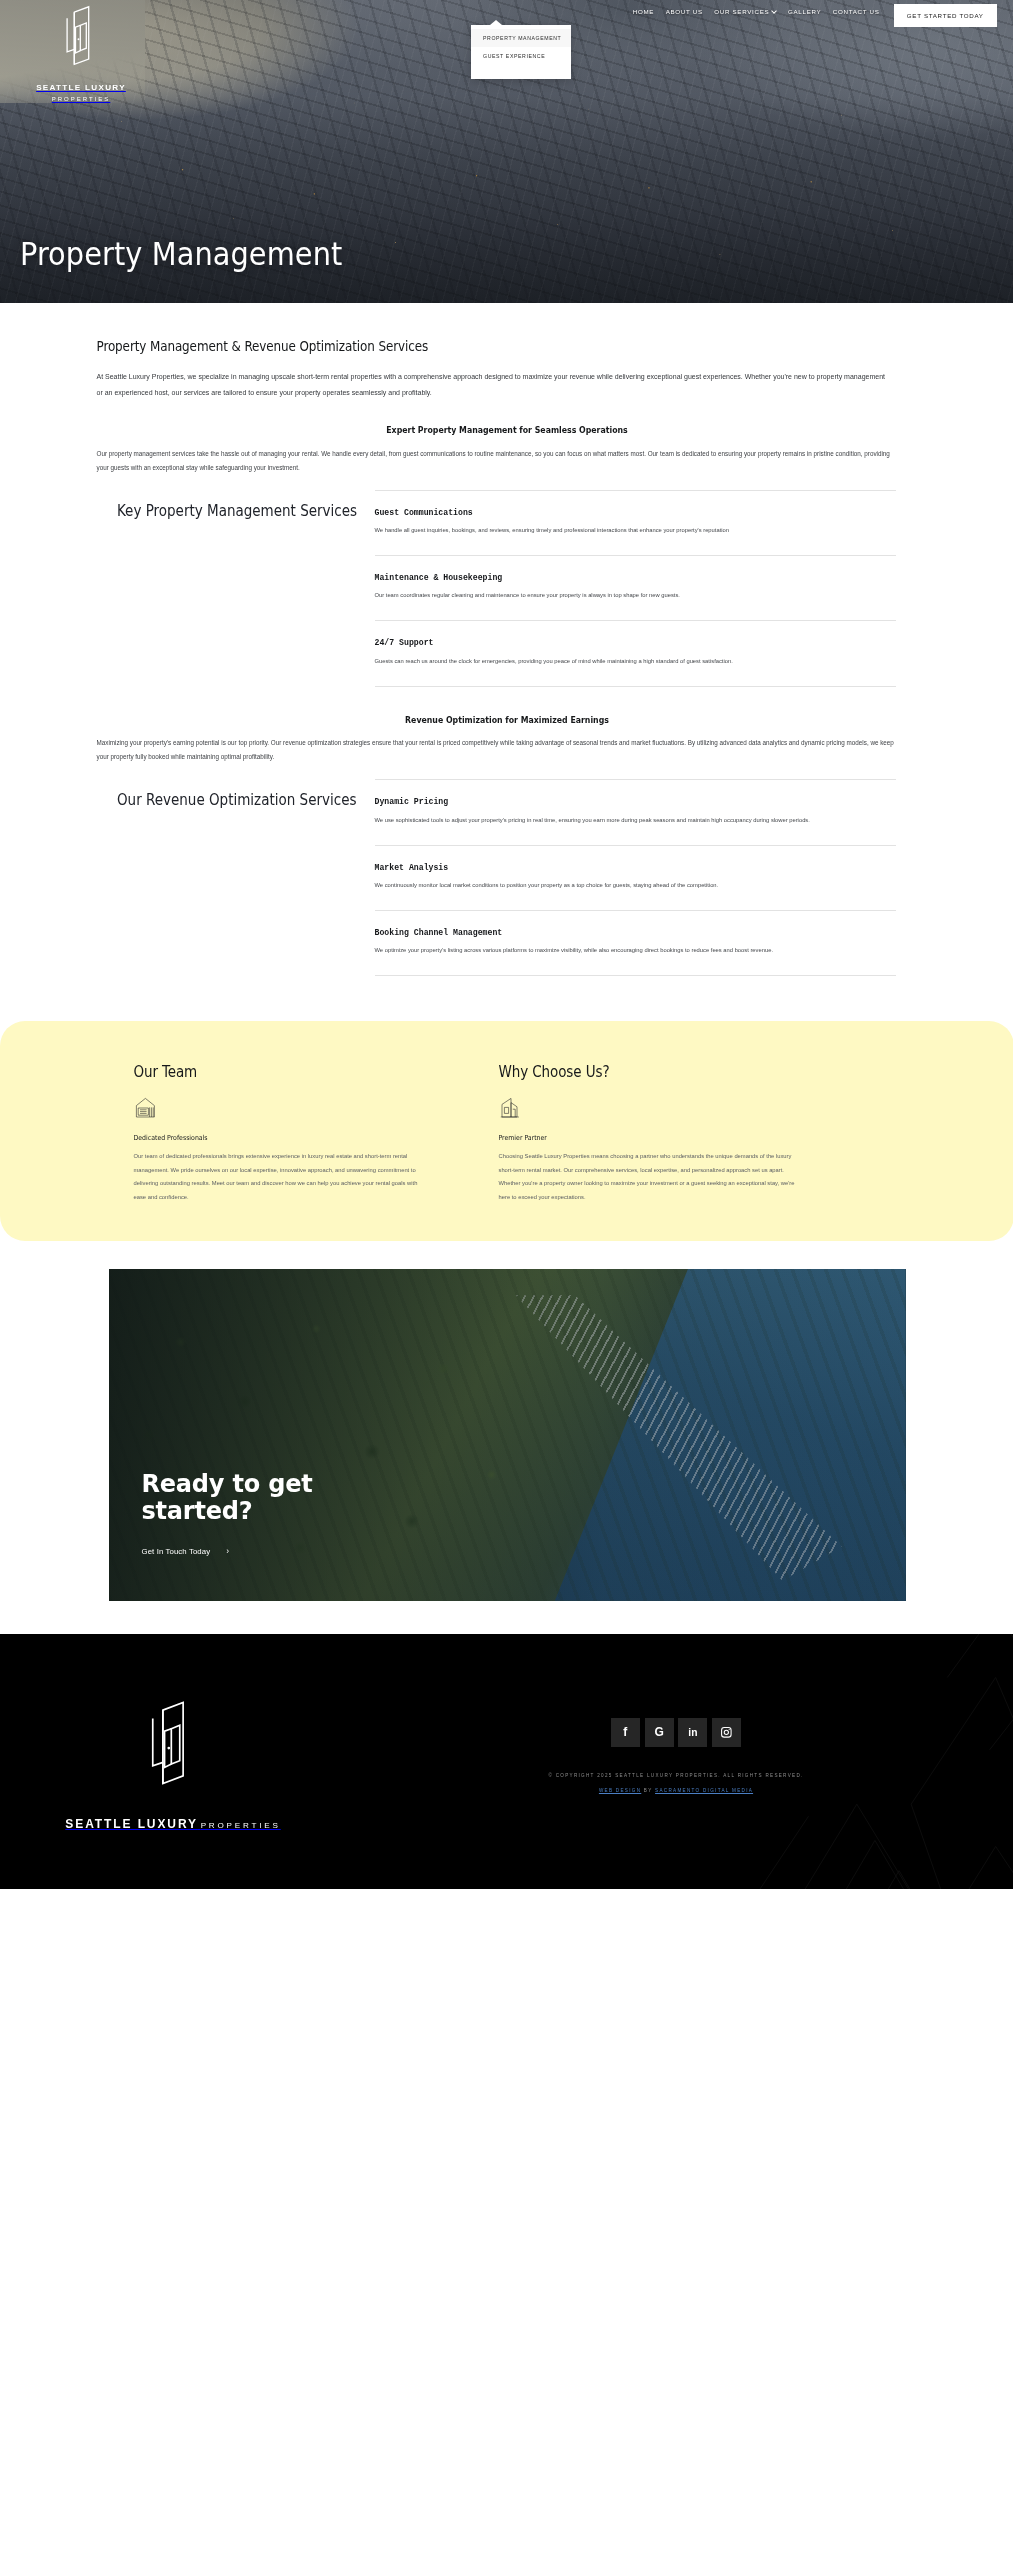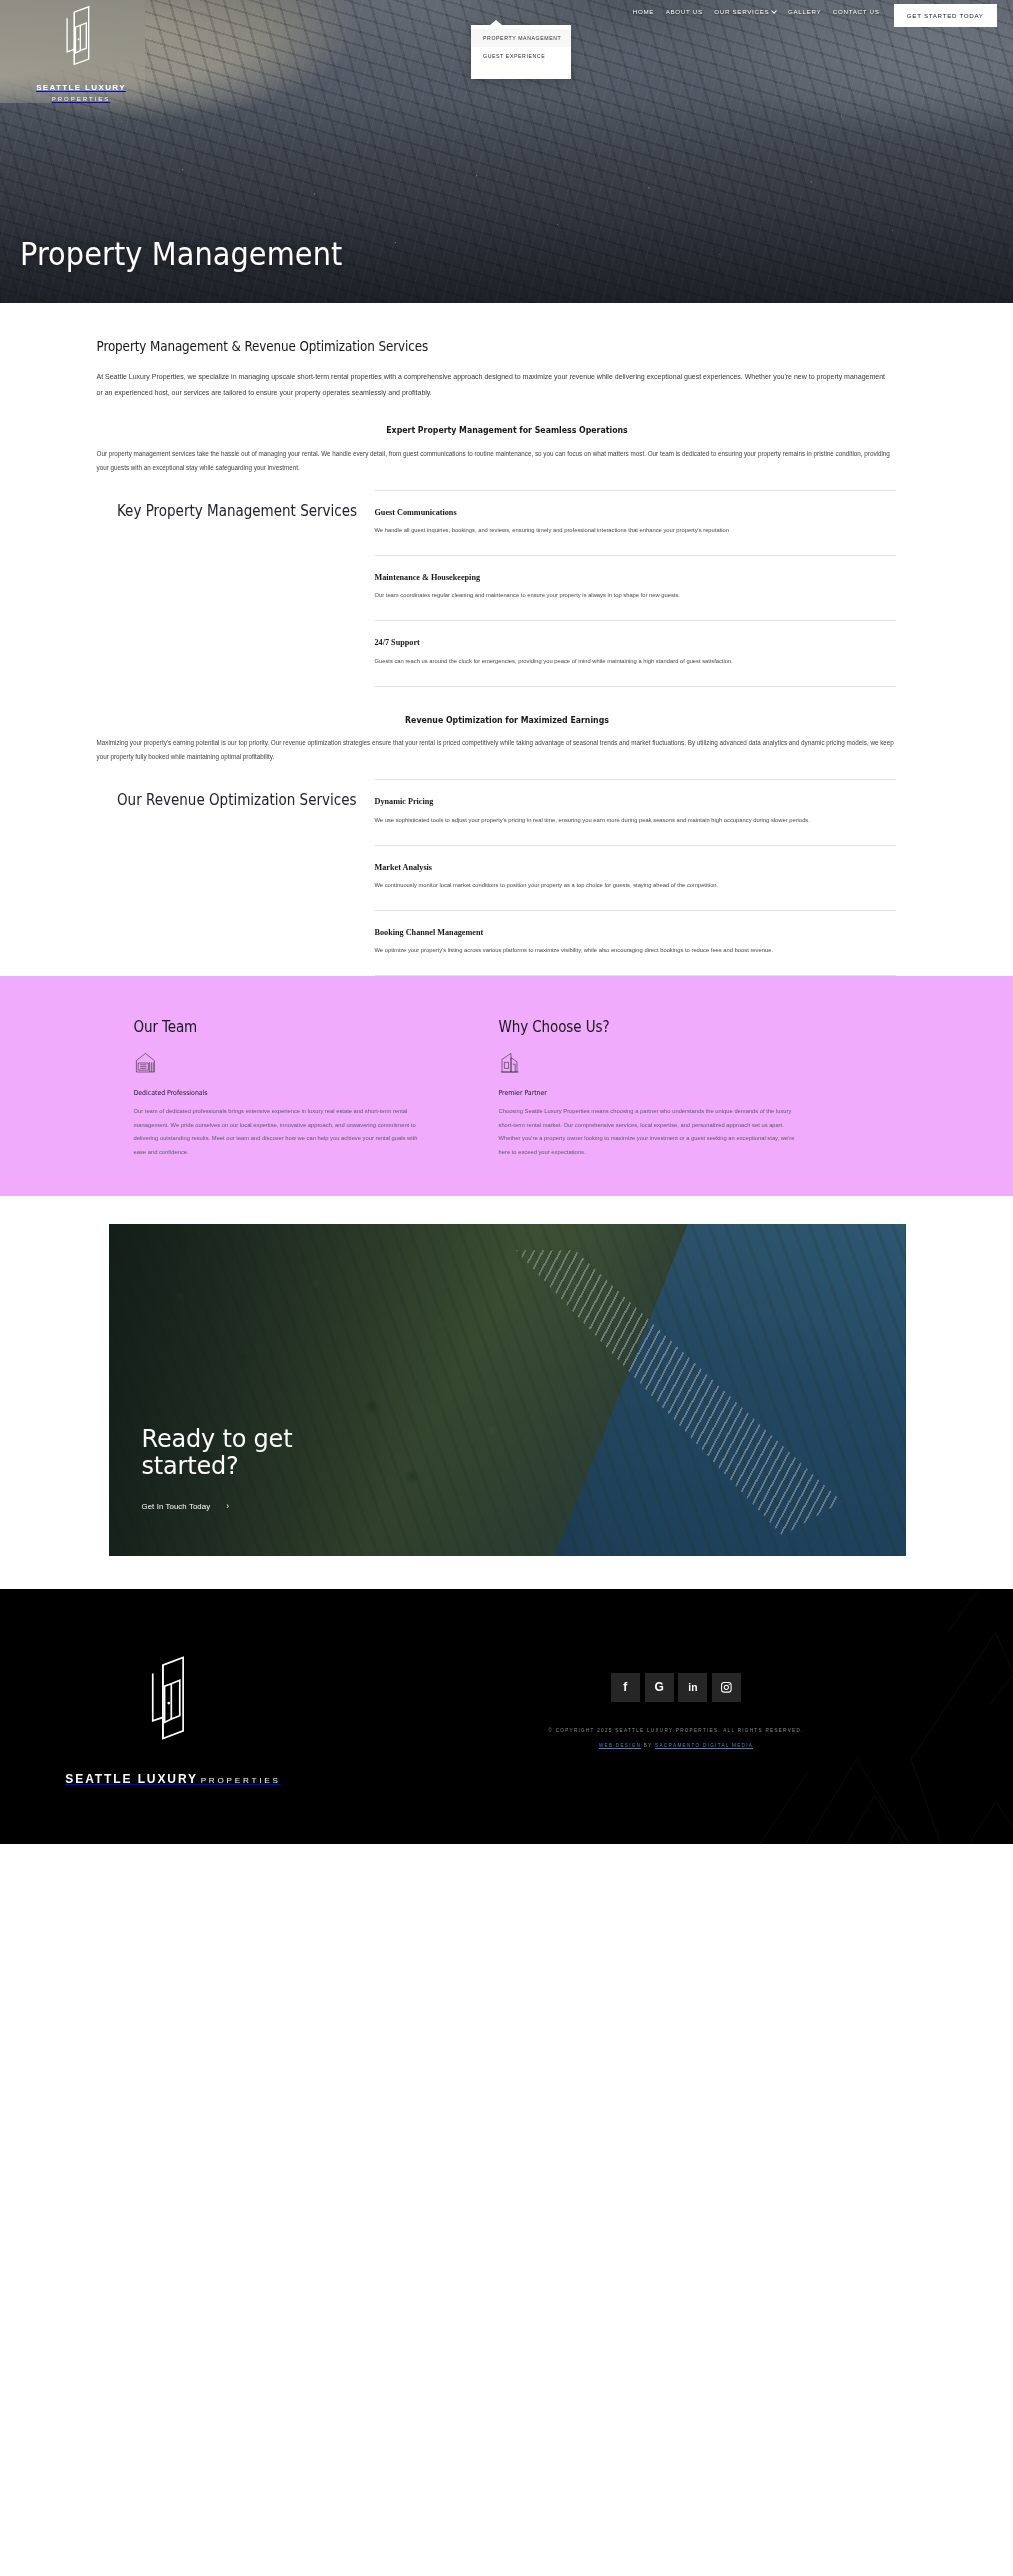--- a/index.html
+++ b/index.html
@@ -122,26 +122,26 @@
   .acc-left { width:266px; padding-left:20.5px; padding-top:11px; }
   .acc-left h3 {
     font-size:15px; font-weight:300; line-height:1.35; color:#20232a;
     font-family:"DejaVu Sans Condensed","Liberation Sans", sans-serif; font-stretch:condensed;
   }
   .acc-right { flex:1; padding-right:22px; }
   .acc-item { border-top:0.6px solid #e2e2e2; padding:17px 0 18px; }
   .acc-item:last-child { border-bottom:0.6px solid #e2e2e2; }
   .acc-item h4 {
     font-size:8.2px; font-weight:700; color:#15171a;
-    font-family:Liberation Serif, serif; font-stretch:condensed;
+    font-family:Liberation Mono, monospace; font-stretch:condensed;
   }
   .acc-item p { font-size:5.8px; line-height:2.25; color:#44474b; margin-top:7.2px; max-width:531px; }
 
   
-  .grey { background:#f0abfc; padding:42px 0 36px; }
+  .grey { background:#fef9c3; margin-top:45px; padding:42px 0 36px;border-radius:25px; }
   .cols { display:flex; gap:69px; padding:0 37px; }
   .col { width:296px; }
   .col h2 {
     font-size:15px; font-weight:400; color:#16181a; letter-spacing:-0.1px;
     font-family:"DejaVu Sans Condensed","Liberation Sans", sans-serif; font-stretch:condensed;
   }
   .col .ico { margin-top:15.7px; height:22px; }
   .col h5 {
     margin-top:15px; font-size:6.9px; font-weight:400; color:#16181a;
     font-family:"DejaVu Sans Condensed","Liberation Sans", sans-serif; font-stretch:condensed;
@@ -180,21 +180,21 @@
   .cta-bg .bridge {
     position:absolute; right:8%; top:8%; width:62%; height:86%;
     background:
       repeating-linear-gradient(118deg, rgba(200,204,208,.55) 0 1.8px, rgba(0,0,0,0) 1.8px 7.8px);
     clip-path:polygon(34% 0, 46% 0, 100% 88%, 88% 100%);
     opacity:.8;
   }
   .cta-bg .shade { position:absolute; inset:0; background:linear-gradient(90deg, rgba(8,14,18,.68) 0%, rgba(10,16,20,.30) 38%, rgba(10,16,20,.06) 62%, rgba(10,16,20,.10) 100%); }
   .cta-inner { position:absolute; left:33px; bottom:45px; z-index:3; }
   .cta-inner h2 {
-    color:#fff; font-size:24px; font-weight:400; line-height:1.12; letter-spacing:-0.2px;
+    color:#fff; font-size:24px; font-weight:700; line-height:1.12; letter-spacing:-0.2px;
     font-family:"DejaVu Sans","Liberation Sans", sans-serif;
   }
   .cta-link {
     margin-top:22px; display:inline-flex; align-items:center; gap:16px;
     color:#fff; text-decoration:none; font-size:7.8px; letter-spacing:0.1px;
   }
   .cta-link .arw { font-size:8.4px; line-height:1; }
 
   
   .footer { background:#000; position:relative; overflow:hidden; padding:53px 0 58px; }

